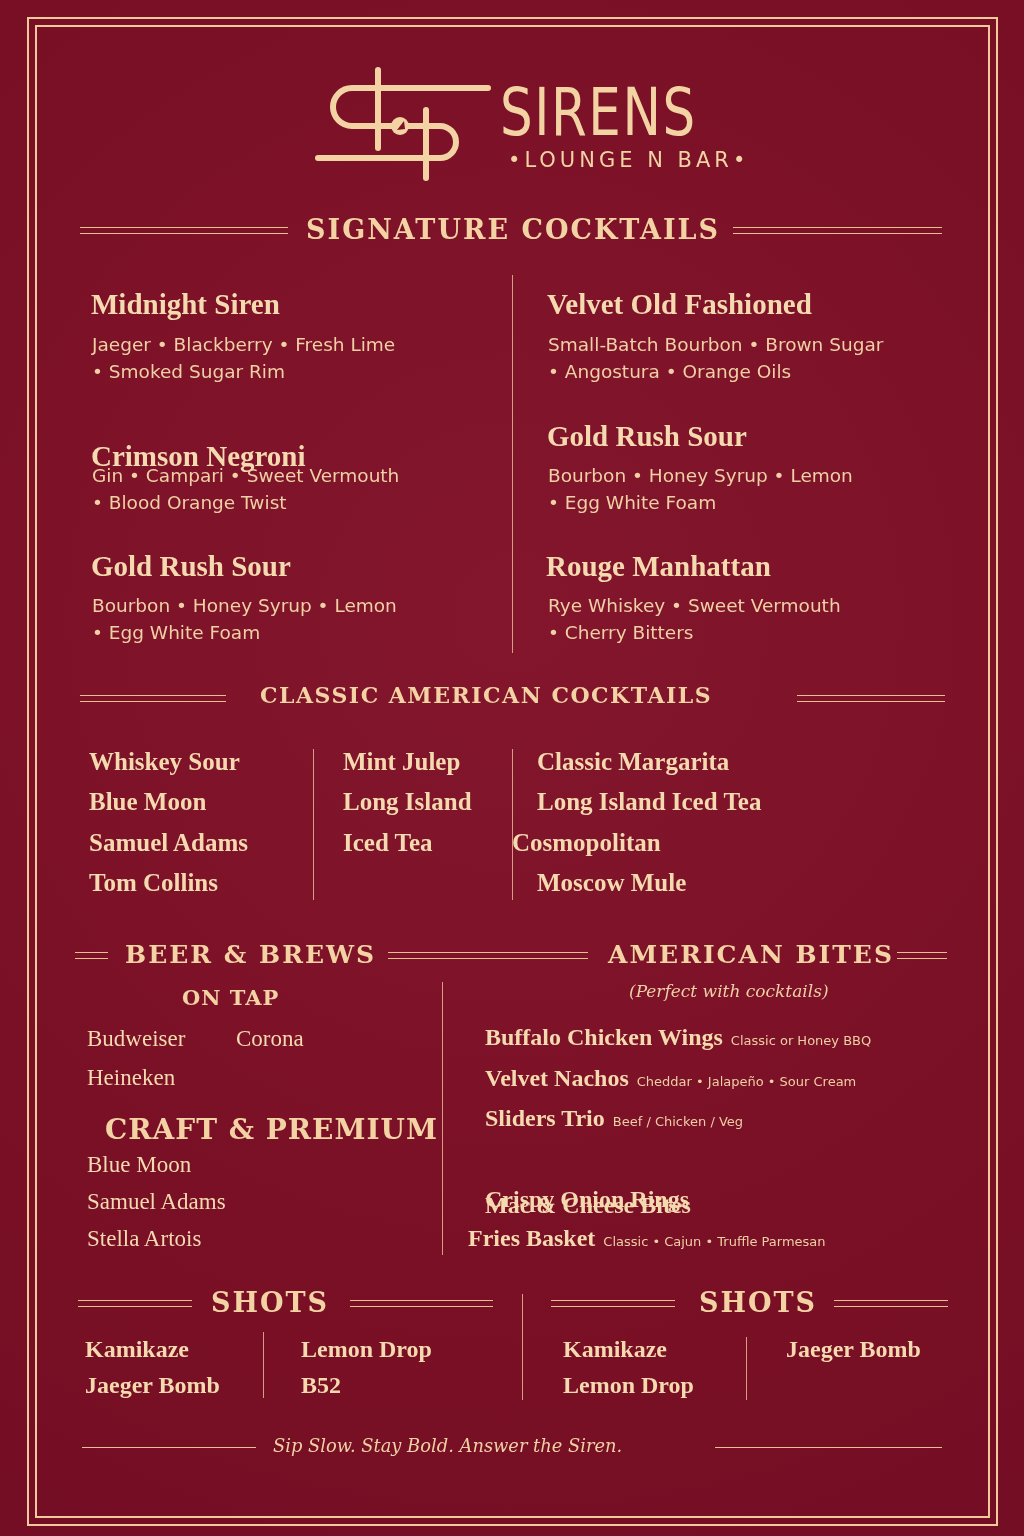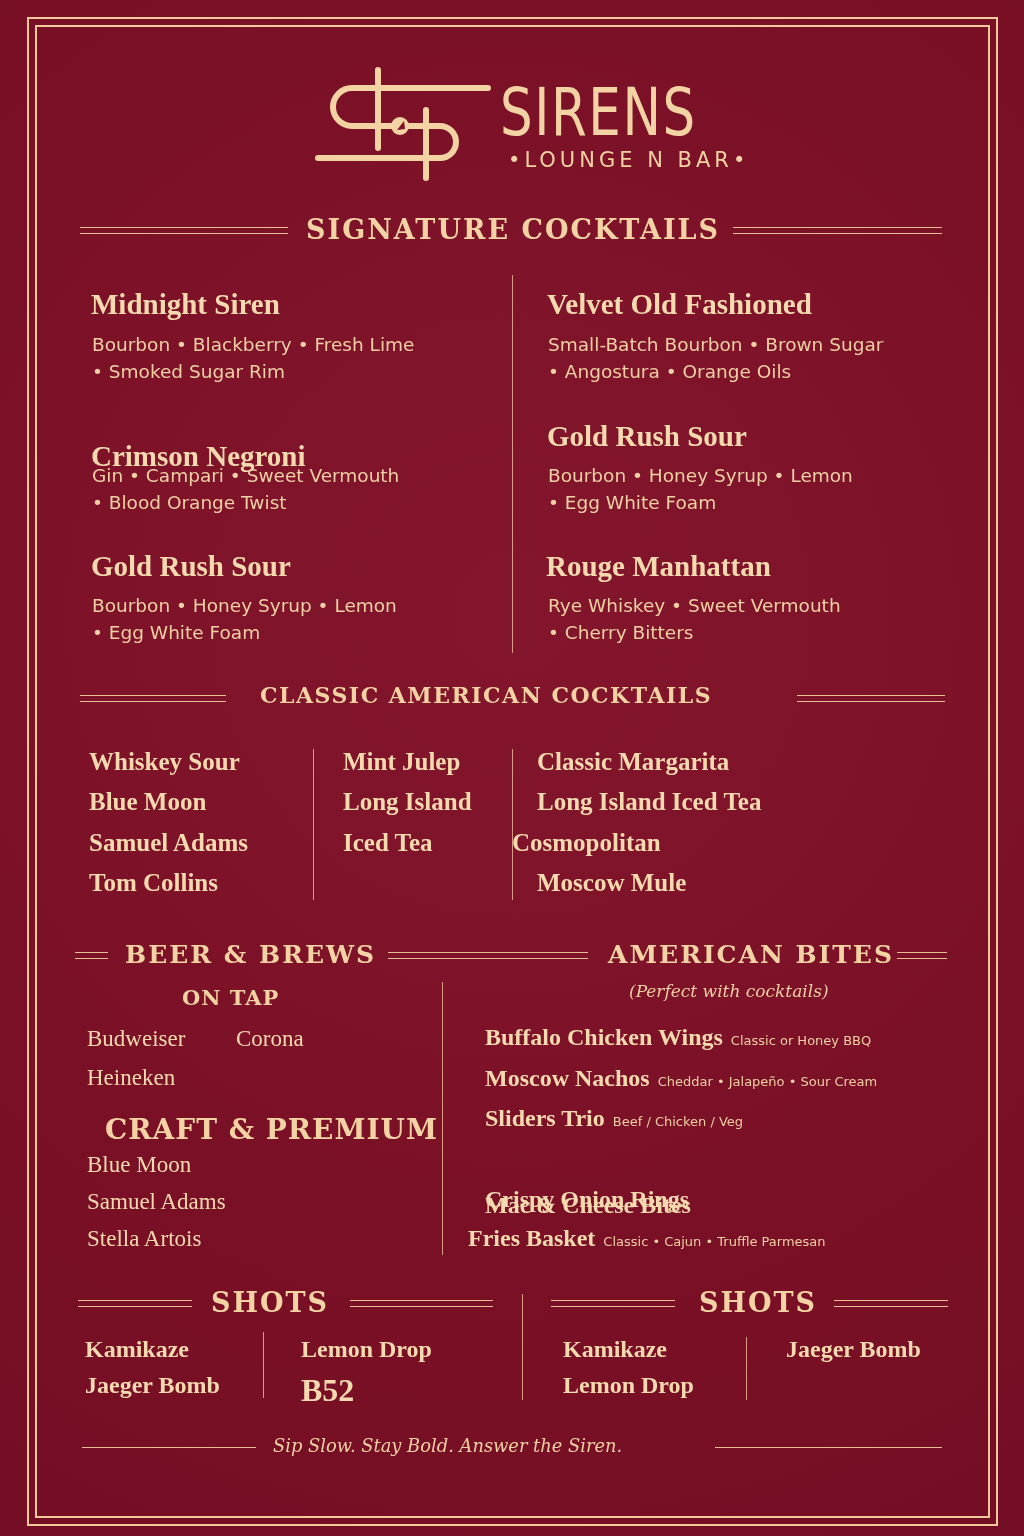--- a/index.html
+++ b/index.html
@@ -46,21 +46,21 @@
 <div class="brand">SIRENS</div>
 <div class="tag">•LOUNGE N BAR•</div>
 
 <div class="dline" style="left:80px;top:227px;width:208px;"></div>
 <div class="sec-title" style="left:306px;top:214px;font-size:27px;">SIGNATURE COCKTAILS</div>
 <div class="dline" style="left:733px;top:227px;width:209px;"></div>
 
 <div class="vline" style="left:512px;top:275px;height:378px;"></div>
 
 <div class="cname" style="left:91px;top:288px;">Midnight Siren</div>
-<div class="cdesc" style="left:92px;top:331px;">Bourbon • Blackberry • Fresh Lime</div>
+<div class="cdesc" style="left:92px;top:331px;">Jaeger • Blackberry • Fresh Lime</div>
 <div class="cdesc" style="left:92px;top:358px;">• Smoked Sugar Rim</div>
 
 <div class="cname" style="left:91px;top:440px;">Crimson Negroni</div>
 <div class="cdesc" style="left:92px;top:462px;">Gin • Campari • Sweet Vermouth</div>
 <div class="cdesc" style="left:92px;top:489px;">• Blood Orange Twist</div>
 
 <div class="cname" style="left:91px;top:550px;">Gold Rush Sour</div>
 <div class="cdesc" style="left:92px;top:592px;">Bourbon • Honey Syrup • Lemon</div>
 <div class="cdesc" style="left:92px;top:619px;">• Egg White Foam</div>
 
@@ -111,34 +111,34 @@
 <div class="beer" style="left:87px;top:1189px;">Samuel Adams</div>
 <div class="beer" style="left:87px;top:1226px;">Stella Artois</div>
 
 <div class="vline" style="left:442px;top:982px;height:273px;"></div>
 
 <div class="sec-title" style="left:608px;top:940px;font-size:25px;">AMERICAN BITES</div>
 <div class="dline" style="left:897px;top:952px;width:50px;"></div>
 <div class="abs" style="left:629px;top:981px;font-family:'DejaVu Serif',serif;font-style:italic;font-size:17px;color:#efcfa4;white-space:nowrap;">(Perfect with cocktails)</div>
 
 <div class="bite" style="left:485px;top:1024px;"><span>Buffalo Chicken Wings</span><small>Classic or Honey BBQ</small></div>
-<div class="bite" style="left:485px;top:1065px;"><span>Moscow Nachos</span><small>Cheddar • Jalapeño • Sour Cream</small></div>
+<div class="bite" style="left:485px;top:1065px;"><span>Velvet Nachos</span><small>Cheddar • Jalapeño • Sour Cream</small></div>
 <div class="bite" style="left:485px;top:1105px;"><span>Sliders Trio</span><small>Beef / Chicken / Veg</small></div>
 <div class="bite" style="left:485px;top:1146px;margin-top:46px;"><span>Mac &amp; Cheese Bites</span></div>
 <div class="bite" style="left:485px;top:1186px;"><span>Crispy Onion Rings</span></div>
 <div class="bite" style="left:468px;top:1225px;"><span>Fries Basket</span><small>Classic • Cajun • Truffle Parmesan</small></div>
 
 <div class="dline" style="left:78px;top:1300px;width:114px;"></div>
 <div class="sec-title" style="left:211px;top:1287px;font-size:27px;">SHOTS</div>
 <div class="dline" style="left:350px;top:1300px;width:143px;"></div>
 <div class="vline" style="left:263px;top:1332px;height:66px;"></div>
 <div class="item" style="left:85px;top:1336px;font-size:24px;">Kamikaze</div>
 <div class="item" style="left:85px;top:1372px;font-size:24px;">Jaeger Bomb</div>
 <div class="item" style="left:301px;top:1336px;font-size:24px;">Lemon Drop</div>
-<div class="item" style="left:301px;top:1372px;font-size:32px;">B52</div>
+<div class="item" style="left:301px;top:1372px;font-size:24px;">B52</div>
 
 <div class="vline" style="left:522px;top:1294px;height:106px;"></div>
 
 <div class="dline" style="left:551px;top:1300px;width:124px;"></div>
 <div class="sec-title" style="left:699px;top:1287px;font-size:27px;">SHOTS</div>
 <div class="dline" style="left:834px;top:1300px;width:114px;"></div>
 <div class="vline" style="left:746px;top:1337px;height:63px;"></div>
 <div class="item" style="left:563px;top:1336px;font-size:24px;">Kamikaze</div>
 <div class="item" style="left:563px;top:1372px;font-size:24px;">Lemon Drop</div>
 <div class="item" style="left:786px;top:1336px;font-size:24px;">Jaeger Bomb</div>

